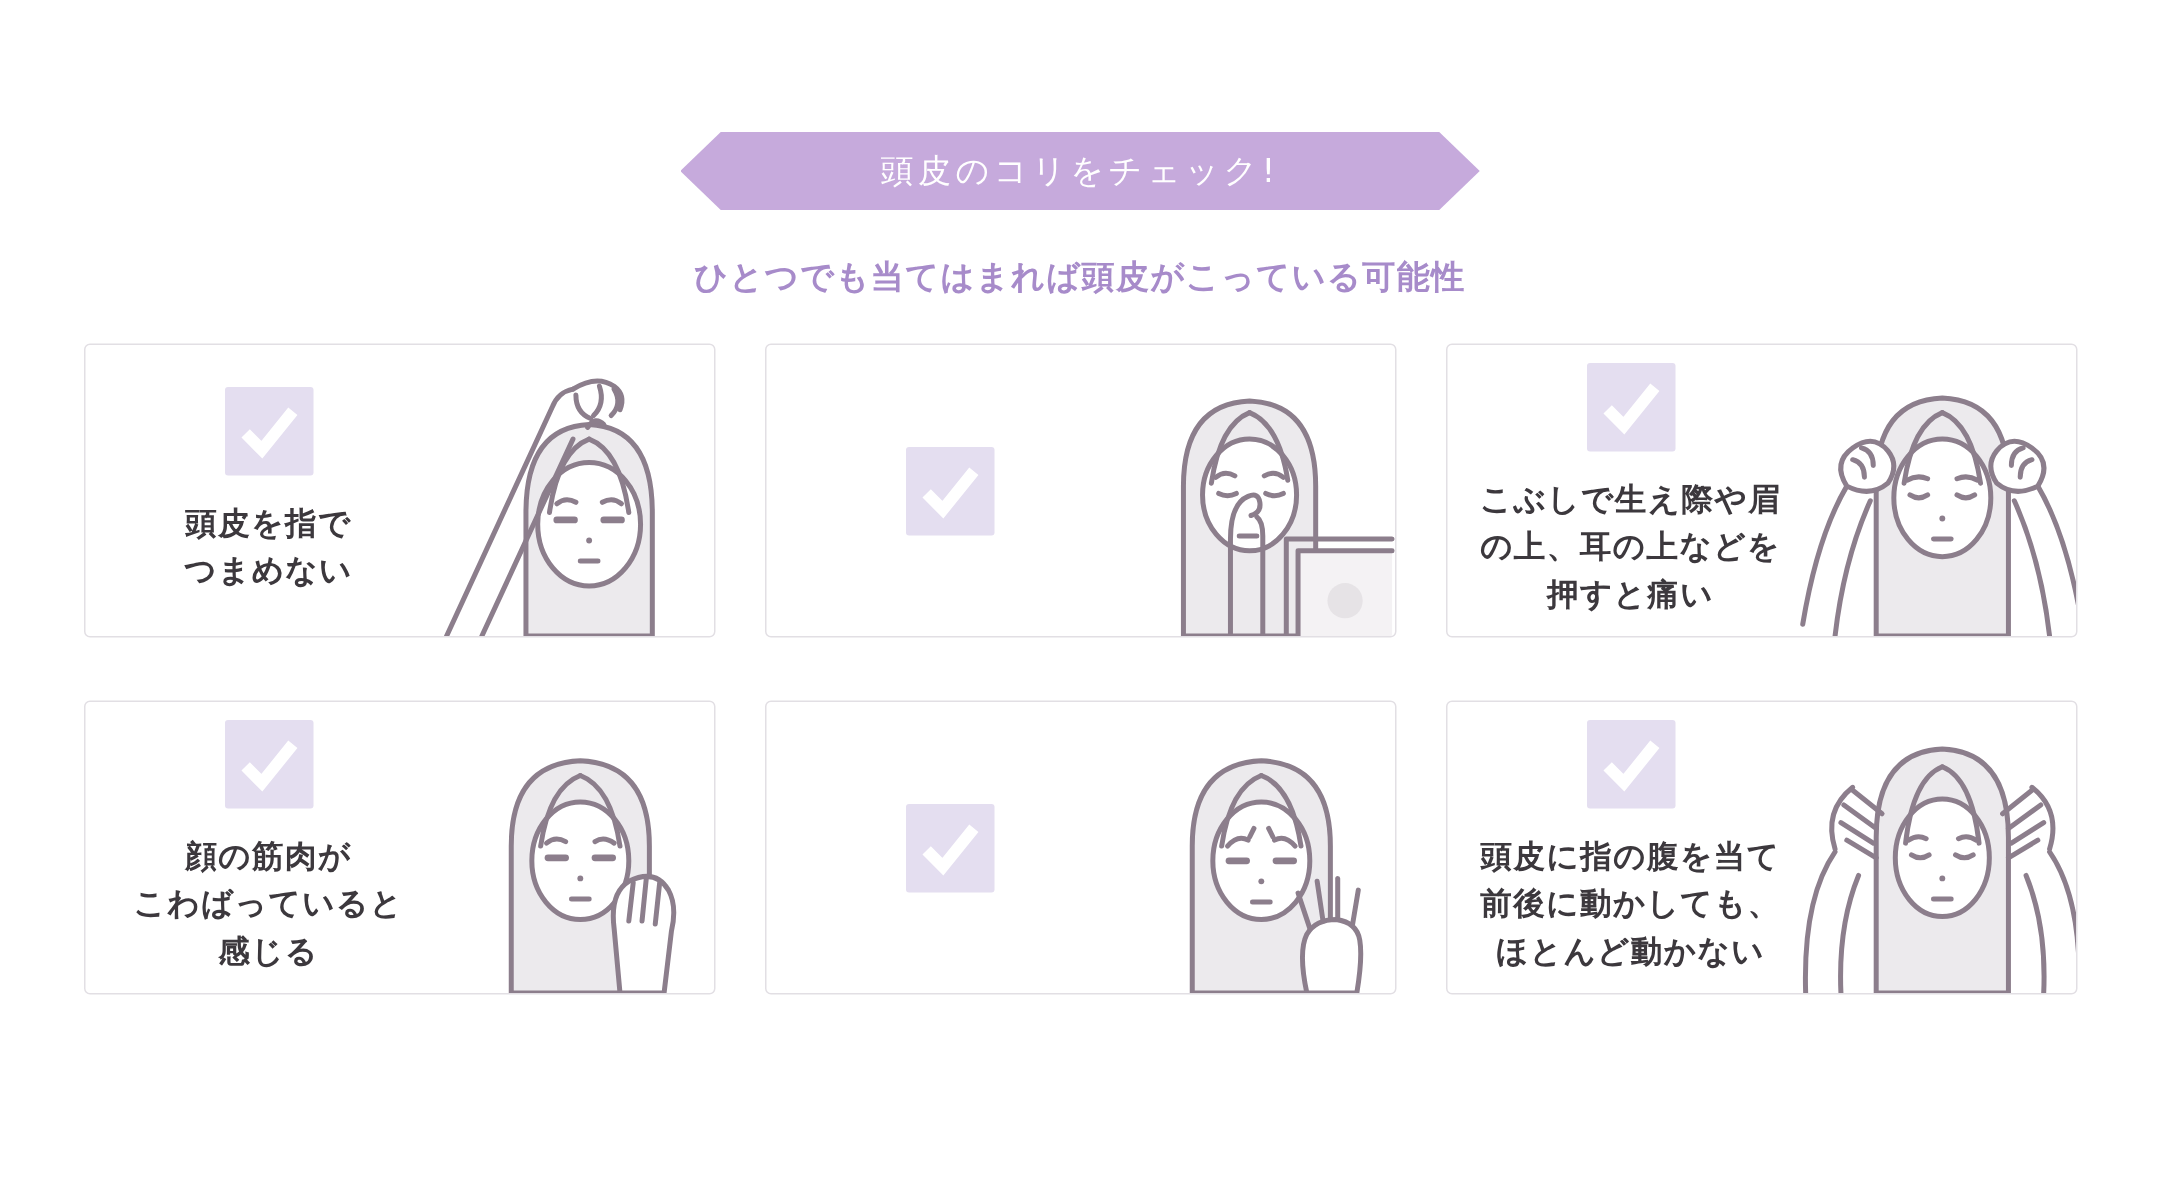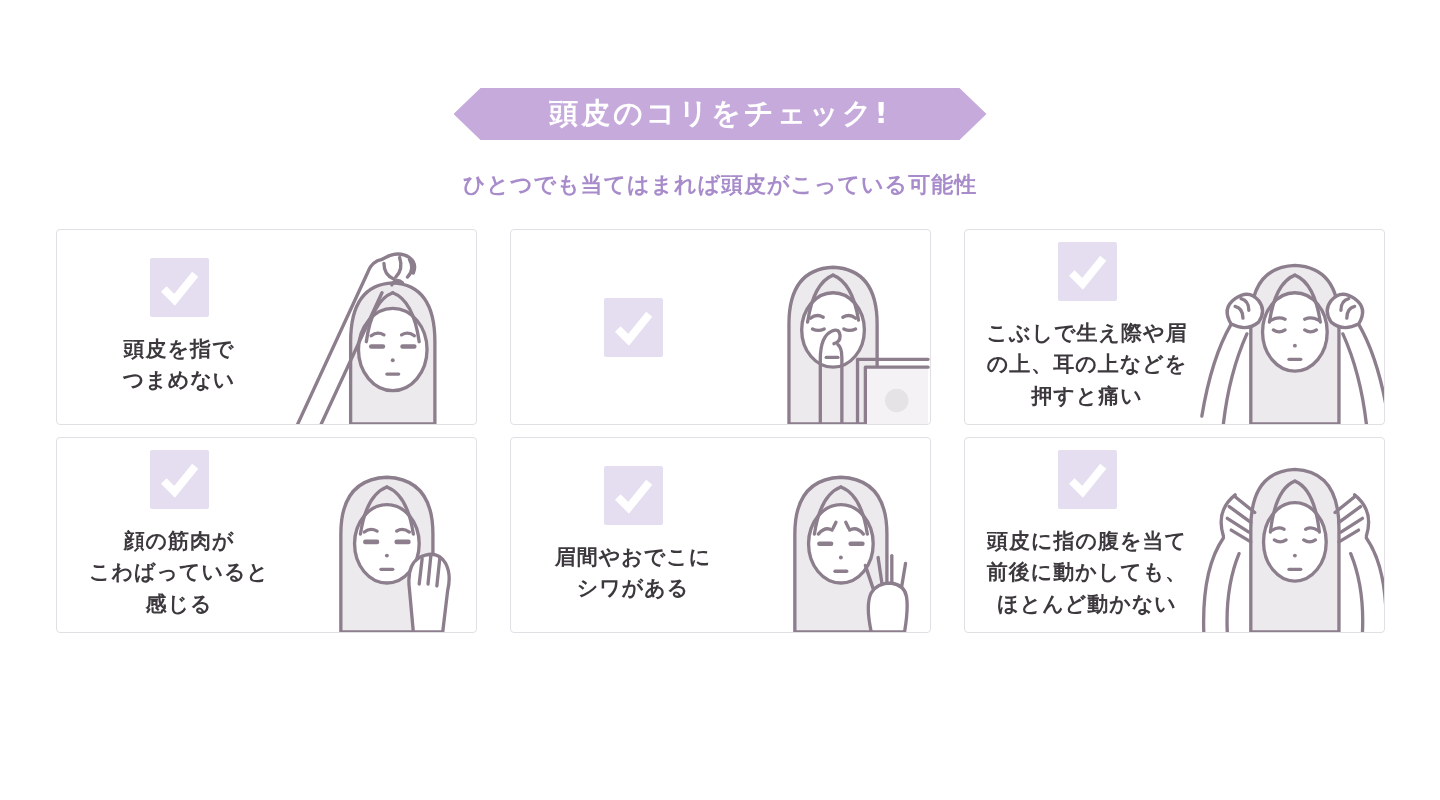--- a/index.html
+++ b/index.html
@@ -10,25 +10,25 @@
     --page-bg:#ffffff;
   }
   *{margin:0;padding:0;box-sizing:border-box;}
   html,body{width:1440px;height:800px;overflow:hidden;background:var(--page-bg);
     font-family:"DejaVu Sans","Liberation Sans",sans-serif;}
   .banner{
     width:533px;height:52px;margin:88px auto 0;background:var(--banner);
     clip-path:polygon(0 50%,27px 0,calc(100% - 27px) 0,100% 50%,calc(100% - 27px) 100%,27px 100%);
     display:flex;align-items:center;justify-content:center;
   }
-  .banner-title{color:var(--banner-text);font-size:29px;font-weight:bold;letter-spacing:3px;}
+  .banner-title{color:var(--banner-text);font-size:22px;font-weight:normal;letter-spacing:3px;}
   .subtitle{margin-top:30px;text-align:center;color:var(--subtitle);
     font-size:22px;font-weight:bold;letter-spacing:1px;}
   .grid{display:grid;grid-template-columns:repeat(3,421px);grid-auto-rows:196px;
-    gap:12px 33px;justify-content:center;margin-top:29px;}
+    gap:42px 33px;justify-content:center;margin-top:29px;}
   .card{background:var(--card-bg);border:1px solid var(--card-border);border-radius:4px;
     display:flex;align-items:stretch;overflow:hidden;}
   .card-left{width:238px;display:flex;flex-direction:column;align-items:center;
     justify-content:center;gap:17px;padding-left:16px;}
   .checkbox{width:59px;height:59px;background:var(--check-bg);border-radius:2px;
     display:flex;align-items:center;justify-content:center;flex:0 0 auto;}
   .checkbox svg{display:block;}
   .checkmark{stroke:var(--check-mark);stroke-width:8;fill:none;
     stroke-linecap:butt;stroke-linejoin:miter;}
   .label{color:var(--label-text);font-size:21px;font-weight:bold;line-height:1.5;
@@ -186,22 +186,20 @@
     </div>
   </section>
 
   <section class="card">
     <div class="card-left">
       <div class="checkbox">
         <svg width="60" height="60" viewBox="0 0 60 60">
           <polyline class="checkmark" points="14,32 25,43 46,17"></polyline>
         </svg>
       </div>
-      <p class="label">眉間やおでこに
-シワがある</p>
     </div>
     <div class="card-right">
       <svg class="illu" width="190" height="192" viewBox="0 0 190 196" preserveAspectRatio="xMidYMax meet">
         <path class="hair" d="M54,196 V96 Q54,40 101,38 Q148,40 148,96 V196 Z"></path>
         <ellipse class="skin" cx="101" cy="106" rx="33" ry="40"></ellipse>
         <path d="M101,48 Q80,56 74,96"></path>
         <path d="M101,48 Q122,56 128,96"></path>
         <path d="M78,96 Q85,88 92,92"></path>
         <path d="M110,92 Q117,88 124,96"></path>
         <path d="M96,84 L93,90"></path>

